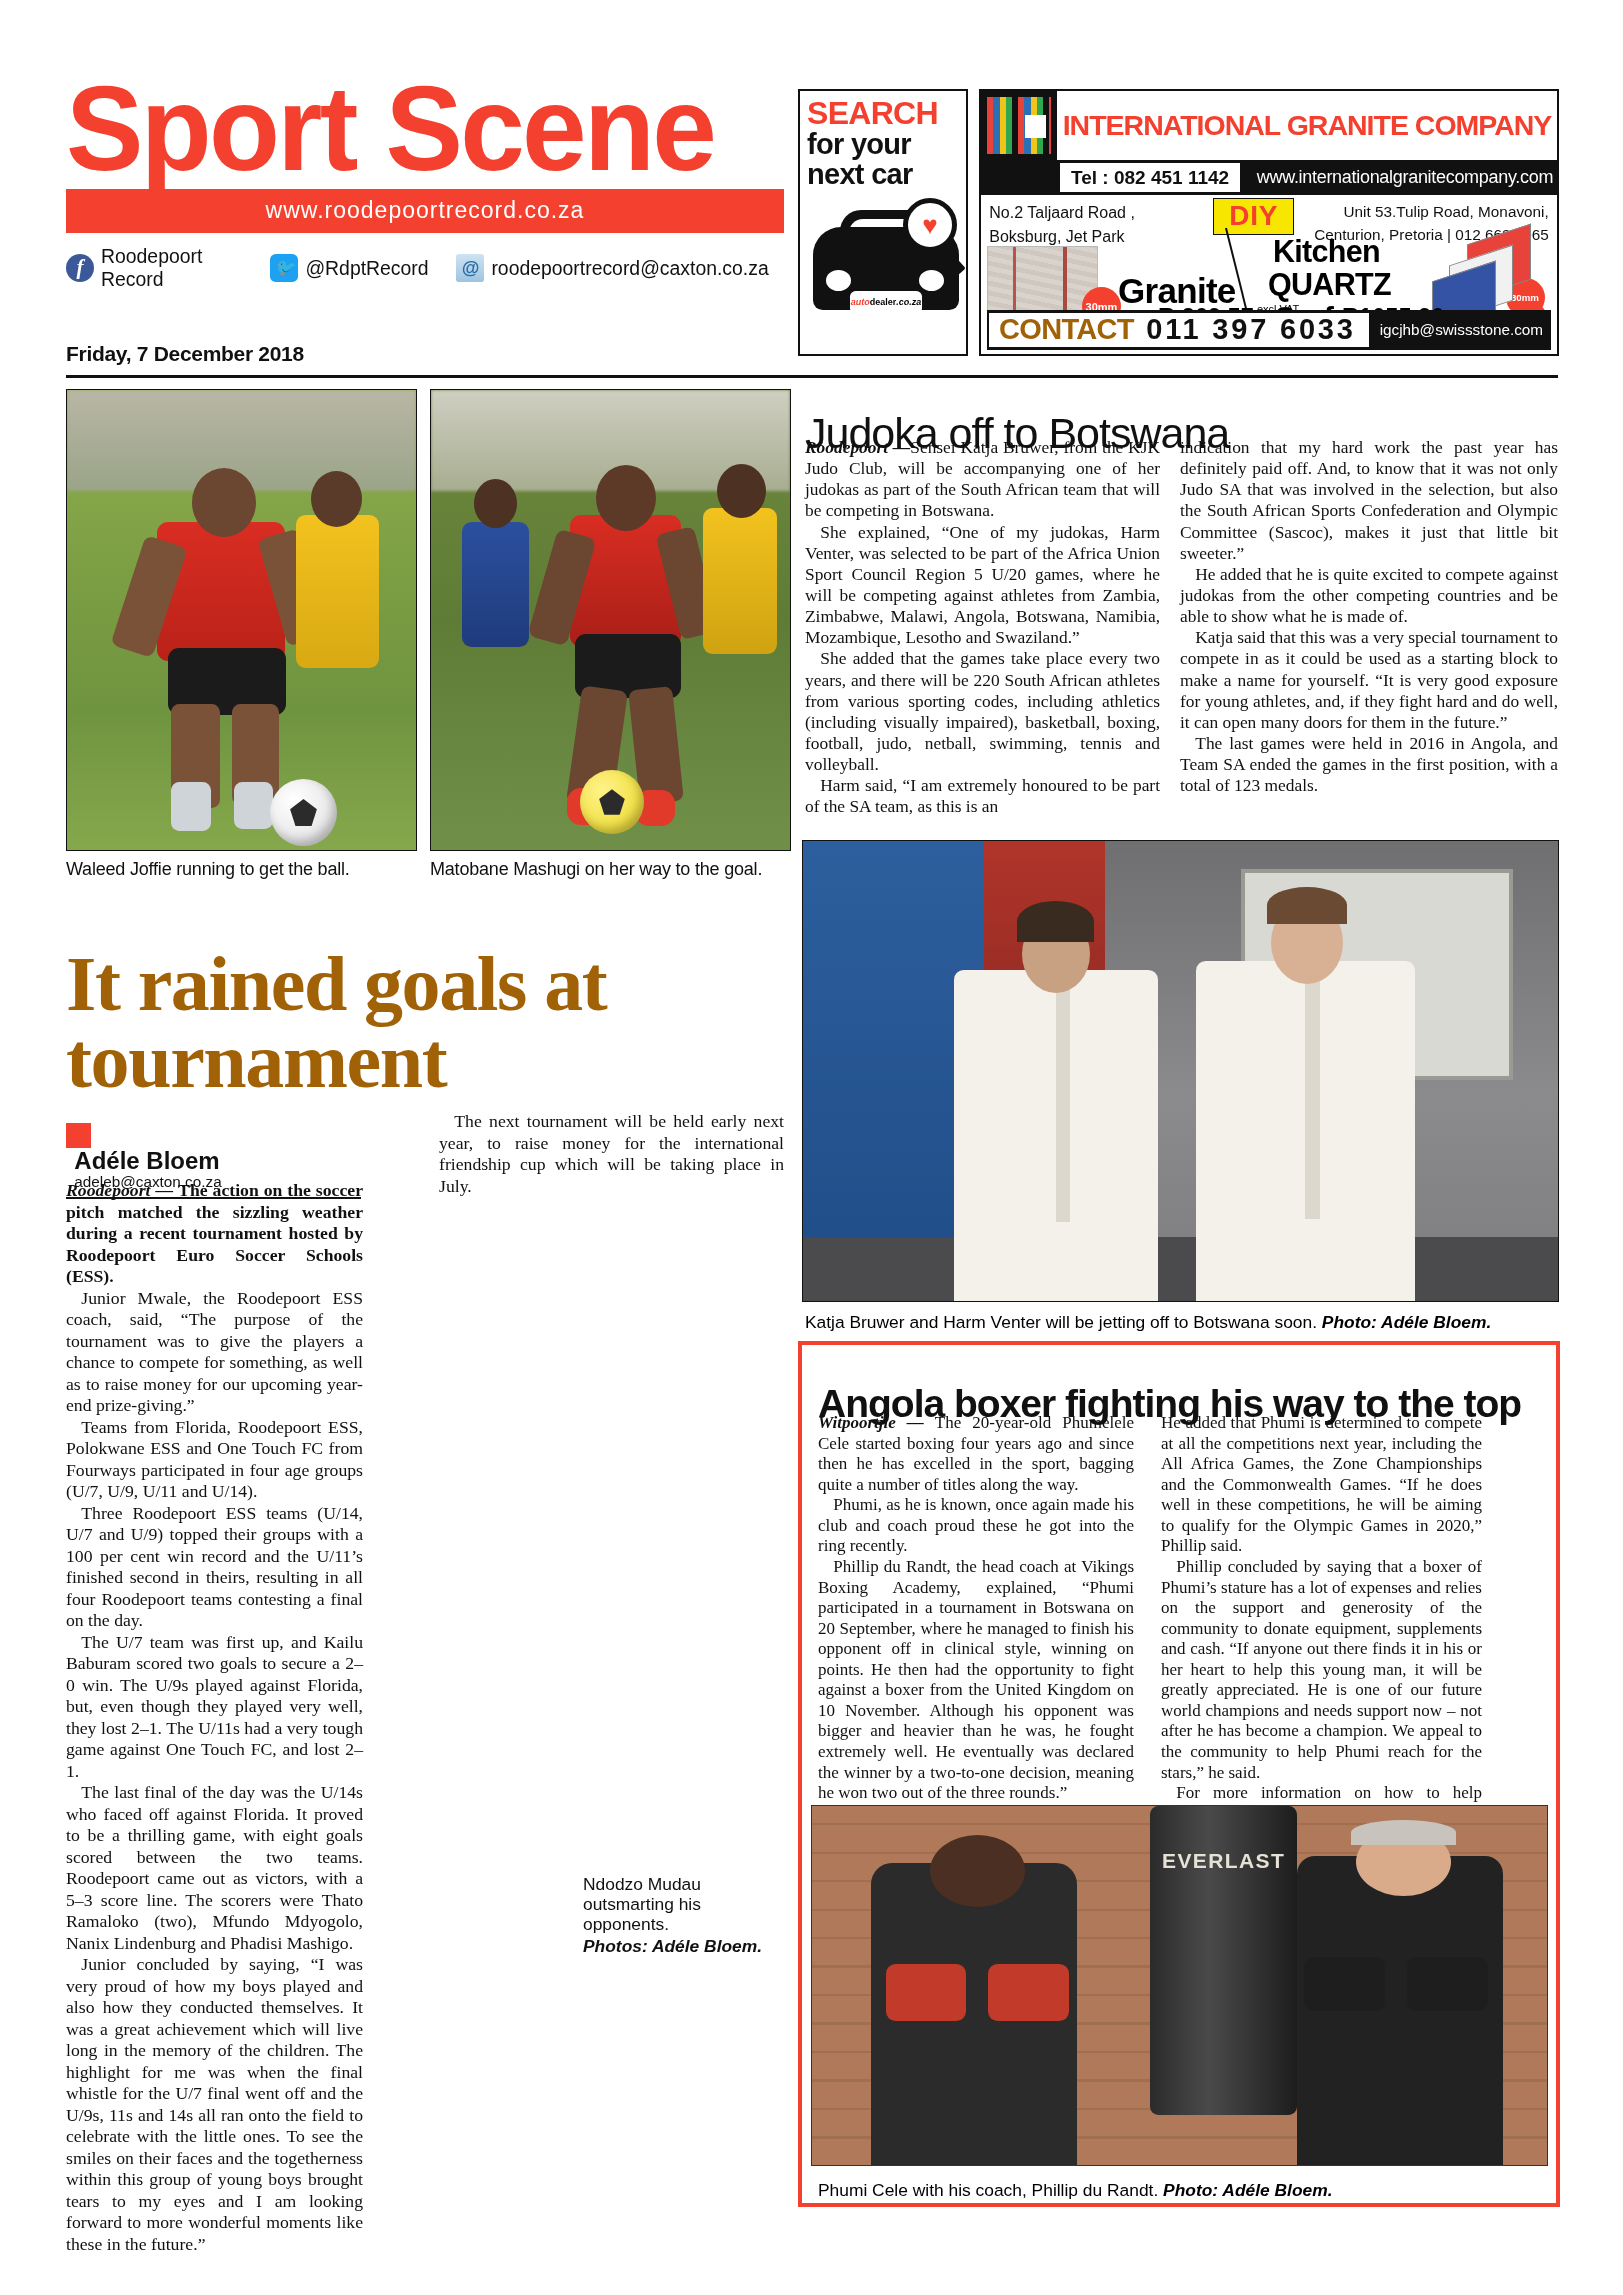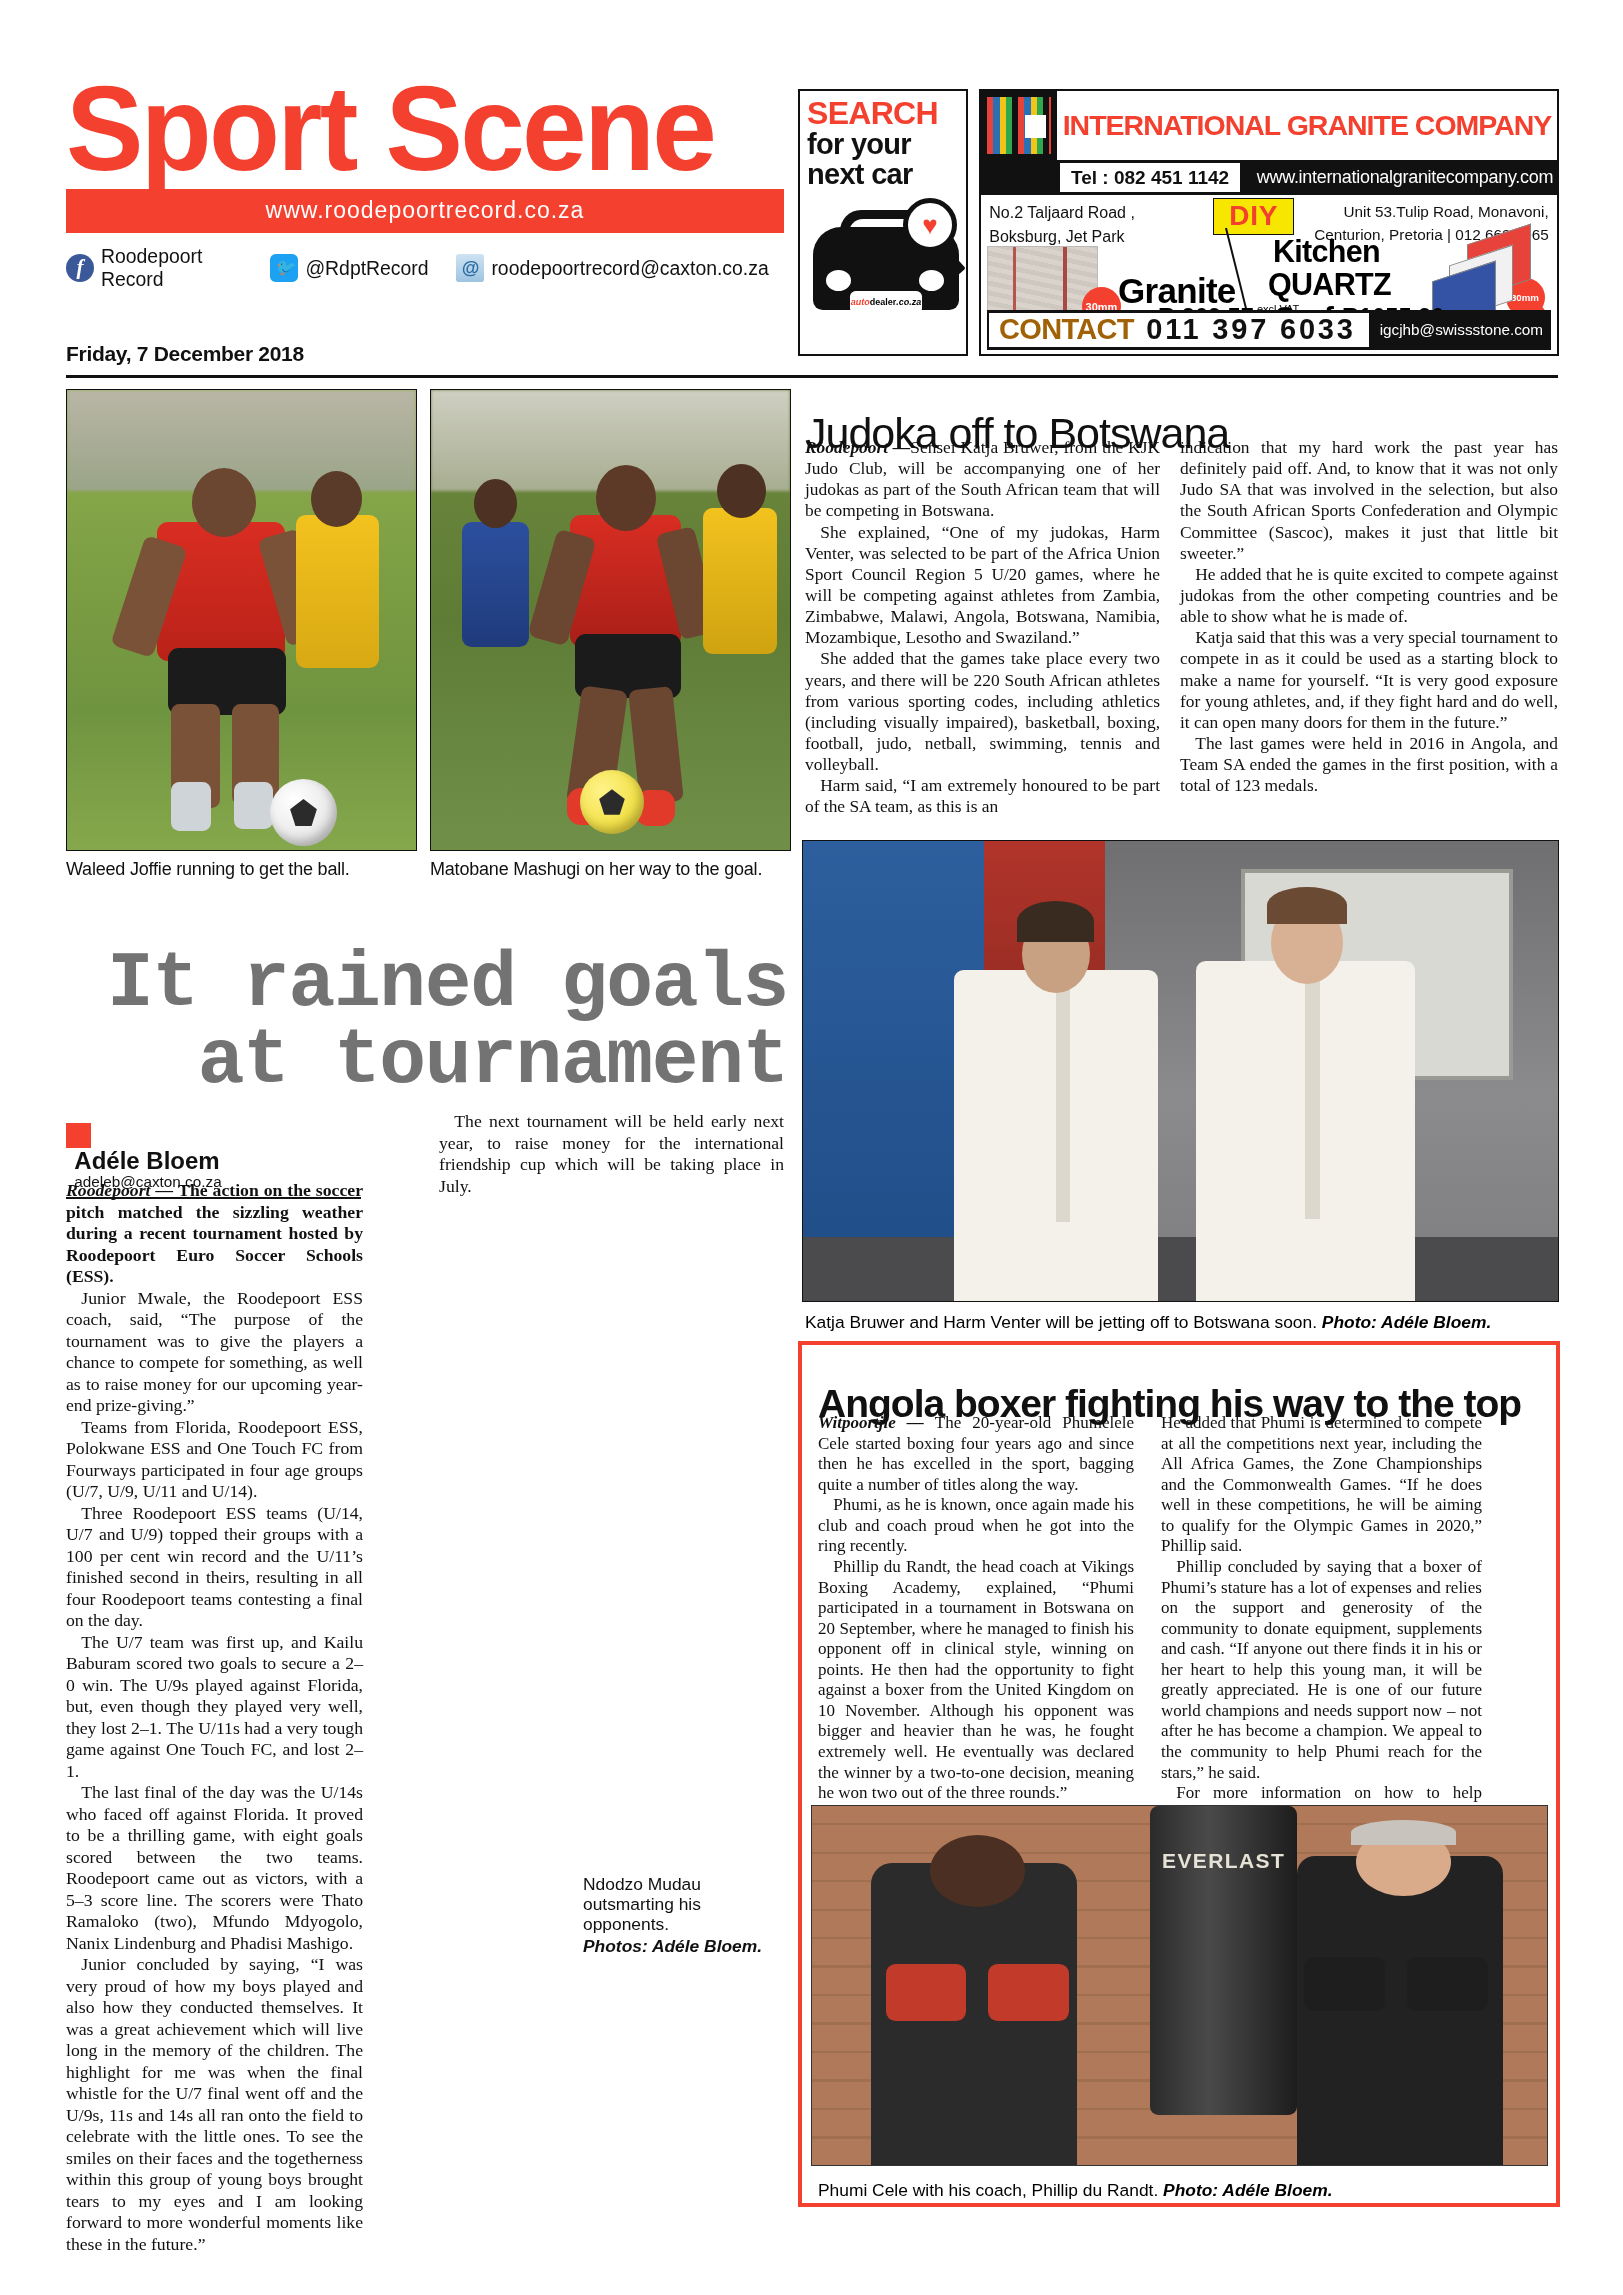--- a/index.html
+++ b/index.html
@@ -215,27 +215,26 @@
   }
   .ball.yellow { background:radial-gradient(circle at 35% 32%, #fff38a, #f2e14a 58%, #d8c52f); }
   .ball::after {
     content:""; position:absolute; left:30%; top:30%; width:40%; height:40%;
     background:#2b2b2b; clip-path:polygon(50% 0,100% 38%,80% 100%,20% 100%,0 38%);
   }
 
   
   .bighead {
     position:absolute; left:66px; top:894px; width:722px;
-    font-family:Liberation Mono, monospace;
+    font-family:Liberation Serif, serif;
     font-weight:700;
     font-size:78px;
     line-height:0.98;
-    color:#737373;
+    color:#a16207;
     letter-spacing:-1.4px;
-    text-align:right;
   }
 
   
   .byline { position:absolute; left:66px; top:1123px; width:298px; }
   .byline .sq { width:25px; height:25px; background:#f4402f; display:inline-block; vertical-align:top; }
   .byline .txt { display:inline-block; margin-left:8.3px; vertical-align:top; }
   .byline .nm {
     font-family:"Liberation Sans", sans-serif; font-weight:700; font-size:24px; color:#111; line-height:1.05;
   }
   .byline .em {
@@ -535,21 +534,21 @@
     </div>
   </div>
   <div class="jud-cap">
     <span>Katja Bruwer and Harm Venter will be jetting off to Botswana soon. </span><b>Photo: Adéle Bloem.</b>
   </div>
 
   <div class="boxbox"></div>
   <h2 class="box-title">Angola boxer fighting his way to the top</h2>
   <div class="col box-c1">
     <p class="first"><b class="place">Witpoortjie — </b><span>The 20-year-old Phumelele Cele started boxing four years ago and since then he has excelled in the sport, bagging quite a number of titles along the way.</span></p>
-    <p>Phumi, as he is known, once again made his club and coach proud when he got into the ring recently.</p>
+    <p>Phumi, as he is known, once again made his club and coach proud these he got into the ring recently.</p>
     <p>Phillip du Randt, the head coach at Vikings Boxing Academy, explained, “Phumi participated in a tournament in Botswana on 20 September, where he managed to finish his opponent off in clinical style, winning on points. He then had the opportunity to fight against a boxer from the United Kingdom on 10 November. Although his opponent was bigger and heavier than he was, he fought extremely well. He eventually was declared the winner by a two-to-one decision, meaning he won two out of the three rounds.”</p>
   </div>
   <div class="col box-c2">
     <p class="first">He added that Phumi is determined to compete at all the competitions next year, including the All Africa Games, the Zone Championships and the Commonwealth Games. “If he does well in these competitions, he will be aiming to qualify for the Olympic Games in 2020,” Phillip said.</p>
     <p>Phillip concluded by saying that a boxer of Phumi’s stature has a lot of expenses and relies on the support and generosity of the community to donate equipment, supplements and cash. “If anyone out there finds it in his or her heart to help this young man, it will be greatly appreciated. He is one of our future world champions and needs support now – not after he has become a champion. We appeal to the community to help Phumi reach for the stars,” he said.</p>
     <p>For more information on how to help Phumi, contact Phillip on 081 212 9143.</p>
   </div>
 
   <div class="box-photo">
     <div class="gymwall"></div>

